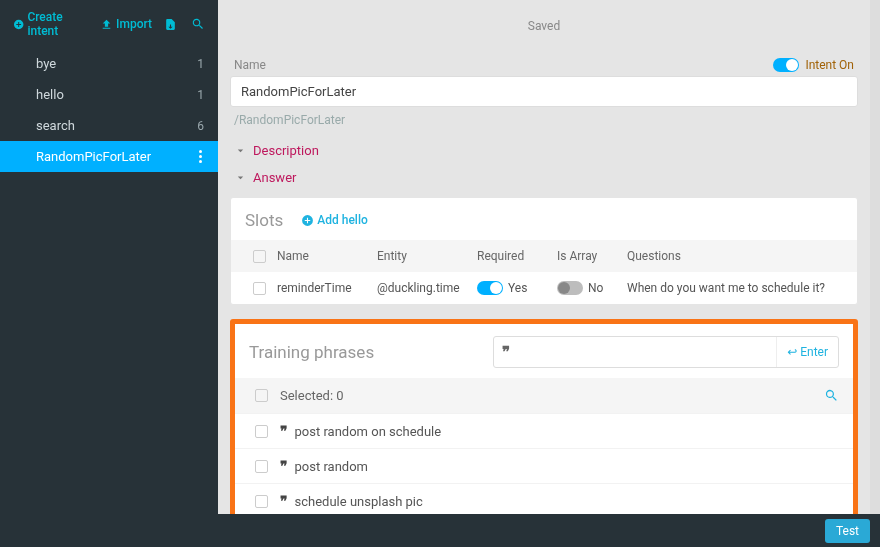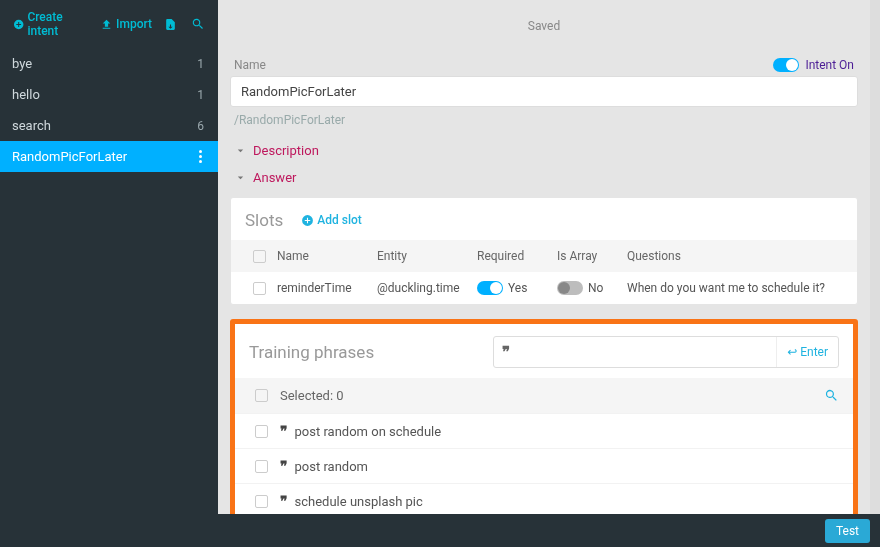--- a/index.html
+++ b/index.html
@@ -6,37 +6,37 @@
 body { font-family: -apple-system, BlinkMacSystemFont, "Segoe UI", Roboto, Arial, sans-serif; font-size: 13px; color: #555; background: #f5f5f5; width: 880px; height: 547px; overflow: hidden; position: relative; }
 .app { display: flex; height: 514px; }
 .sidebar { width: 218px; background: #273238; color: #cfd8dc; flex-shrink: 0; }
 .sidebar-toolbar { display: flex; align-items: center; padding: 6px 8px; gap: 2px; }
 .tb-btn { display: flex; align-items: center; gap: 3px; color: #00bcd4; font-size: 12px; font-weight: 500; cursor: pointer; padding: 4px 5px; }
 .tb-btn svg { width: 13px; height: 13px; fill: #00bcd4; }
 .tb-spacer { flex: 1; }
 .tb-search { color: #00bcd4; cursor: pointer; padding: 4px 5px; }
 .tb-search svg { width: 14px; height: 14px; fill: #00bcd4; }
 .intent-list { }
-.intent-item { display: flex; align-items: center; padding: 8px 14px 8px 12px; font-size: 13px; cursor: pointer; color: #cfd8dc; }
+.intent-item { display: flex; align-items: center; padding: 8px 14px 8px 36px; font-size: 13px; cursor: pointer; color: #cfd8dc; }
 .intent-item .count { margin-left: auto; font-size: 12px; color: #9aa8ad; }
 .intent-item.active { background: #00b0ff; color: #fff; }
 .intent-item.active .more { display: flex; flex-direction: column; gap: 2px; margin-left: auto; padding: 0 2px; }
 .intent-item.active .more span { width: 3px; height: 3px; background: #fff; border-radius: 50%; }
 .main { flex: 1; display: flex; flex-direction: column; overflow: hidden; }
 .main-scroll { flex: 1; overflow-y: auto; background: #e5e5e5; position: relative; }
 .saved-banner { text-align: center; padding: 19px; font-size: 12px; color: #888; background: #e5e5e5; }
 .name-row { display: flex; align-items: center; padding: 6px 16px 4px; }
 .name-label { font-size: 12px; color: #888; }
 .name-row .spacer { flex: 1; }
 .toggle-wrap { display: flex; align-items: center; gap: 6px; }
 .toggle { width: 26px; height: 14px; background: #00b0ff; border-radius: 8px; position: relative; cursor: pointer; }
 .toggle::after { content: ""; position: absolute; right: 1px; top: 1px; width: 12px; height: 12px; background: #fff; border-radius: 50%; }
 .toggle.off { background: #bdbdbd; }
 .toggle.off::after { left: 1px; right: auto; background: #888; }
-.toggle-label { font-size: 12px; color: #4c1d95; }
+.toggle-label { font-size: 12px; color: #a16207; }
 .name-input { margin: 0 12px 6px; background: #fff; border: 1px solid #ddd; border-radius: 3px; padding: 7px 10px; font-size: 13px; color: #444; }
 .breadcrumb { padding: 0 16px 10px; font-size: 12px; color: #9aa; }
 .exp-row { display: flex; align-items: center; padding: 6px 16px; cursor: pointer; gap: 6px; }
 .exp-row svg { width: 13px; height: 13px; fill: #777; }
 .exp-row span { font-size: 13px; color: #be185d; }
 .panel { background: #fff; margin: 6px 12px; border: 1px solid #e5e5e5; border-radius: 3px; }
 .panel-hd { display: flex; align-items: center; padding: 12px 14px 10px; gap: 18px; }
 .panel-title { font-size: 17px; color: #999; font-weight: 400; }
 .add-link { display: flex; align-items: center; gap: 3px; color: #1fb3e0; font-size: 12px; font-weight: 500; cursor: pointer; }
 .add-link svg { width: 13px; height: 13px; fill: #1fb3e0; }
@@ -147,21 +147,21 @@
         <span>Answer</span>
       </div>
 
       <div class="panel">
         <div class="panel-hd">
           <span class="panel-title">Slots</span>
           <div class="add-link">
             <svg viewBox="0 0 24 24">
                 <path d="M12 2a10 10 0 100 20 10 10 0 000-20zm5 11h-4v4h-2v-4H7v-2h4V7h2v4h4z"></path>
               </svg>
-            <span>Add slot</span>
+            <span>Add hello</span>
           </div>
         </div>
         <div class="slots-table">
           <div class="slots-th">
             <div class="ck"></div>
             <span>Name</span>
             <span>Entity</span>
             <span>Required</span>
             <span>Is Array</span>
             <span>Questions</span>

